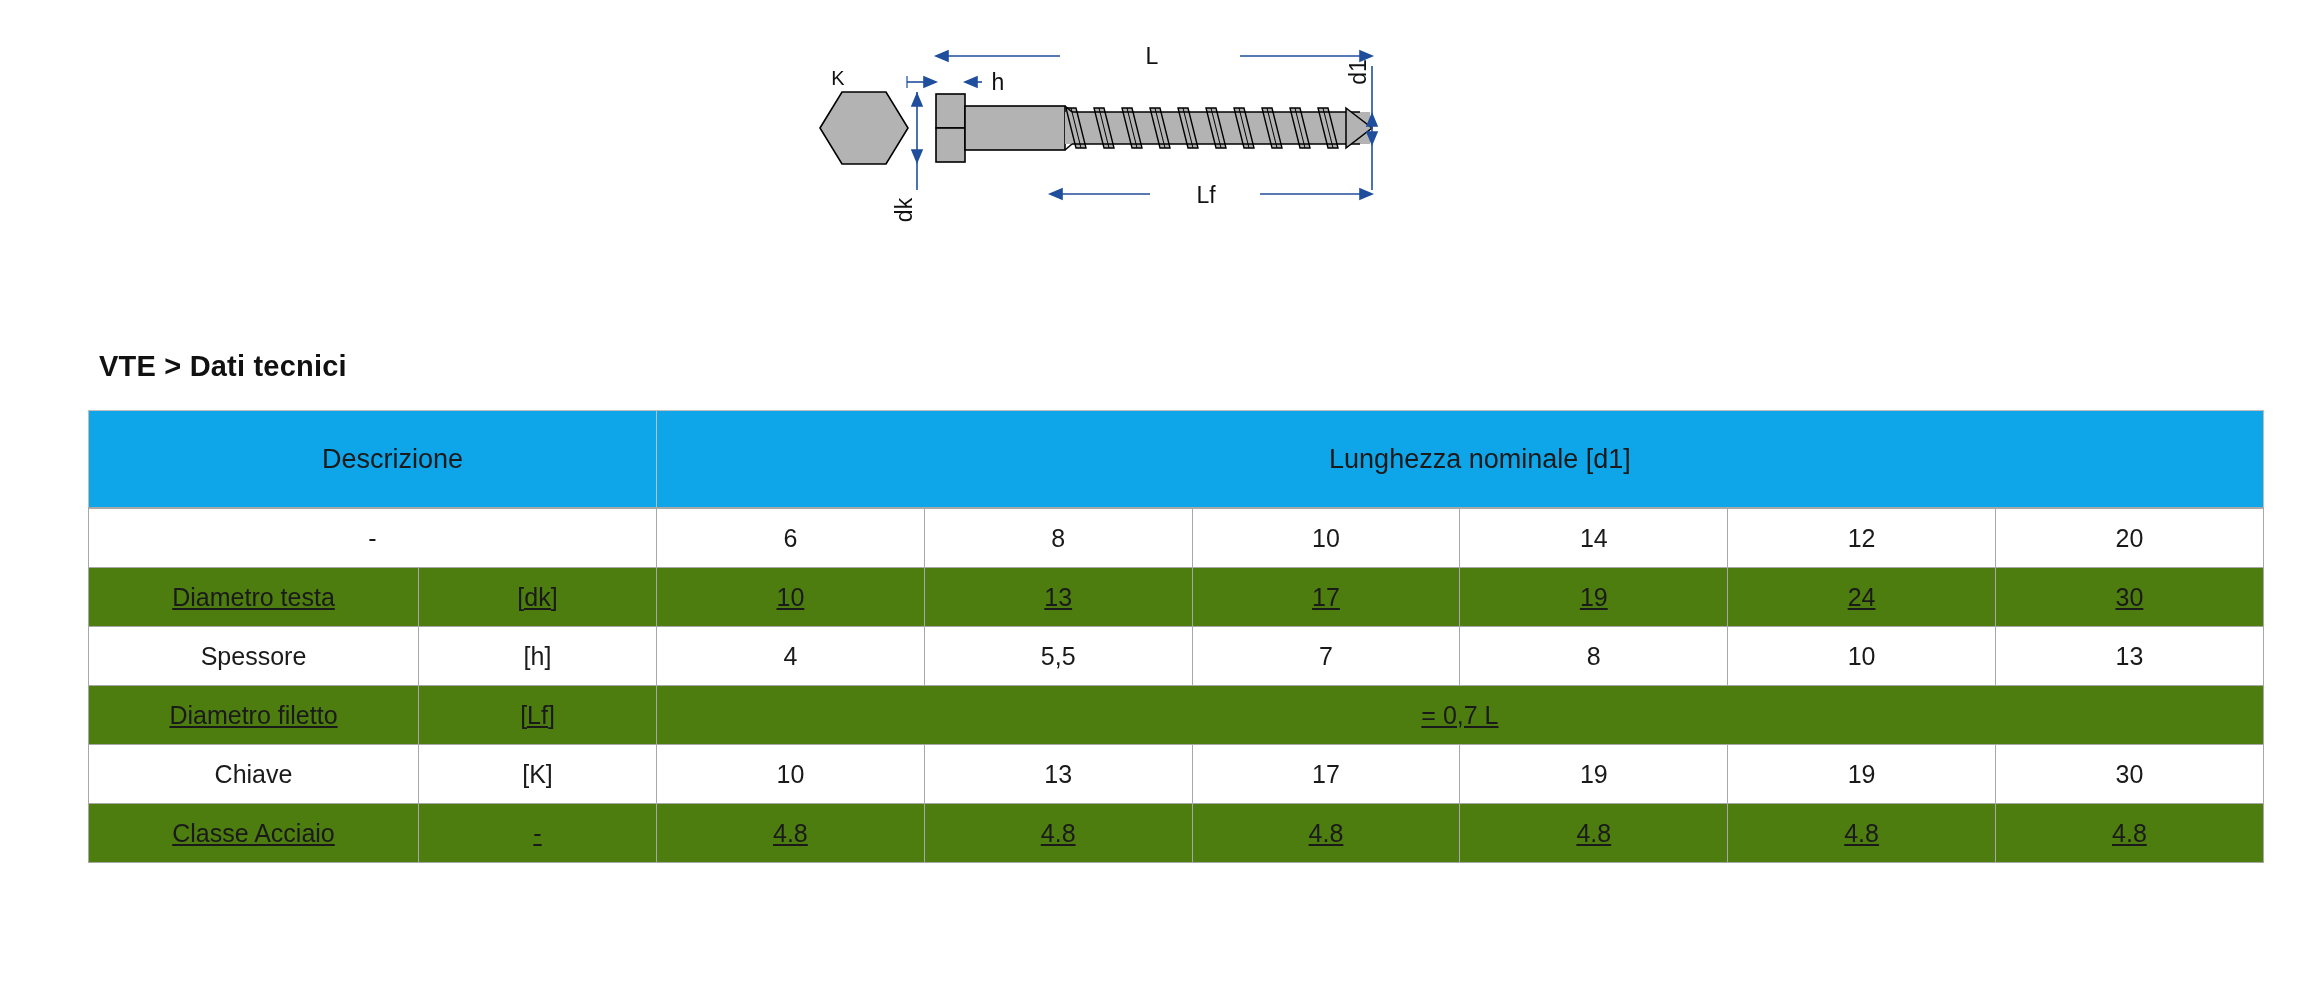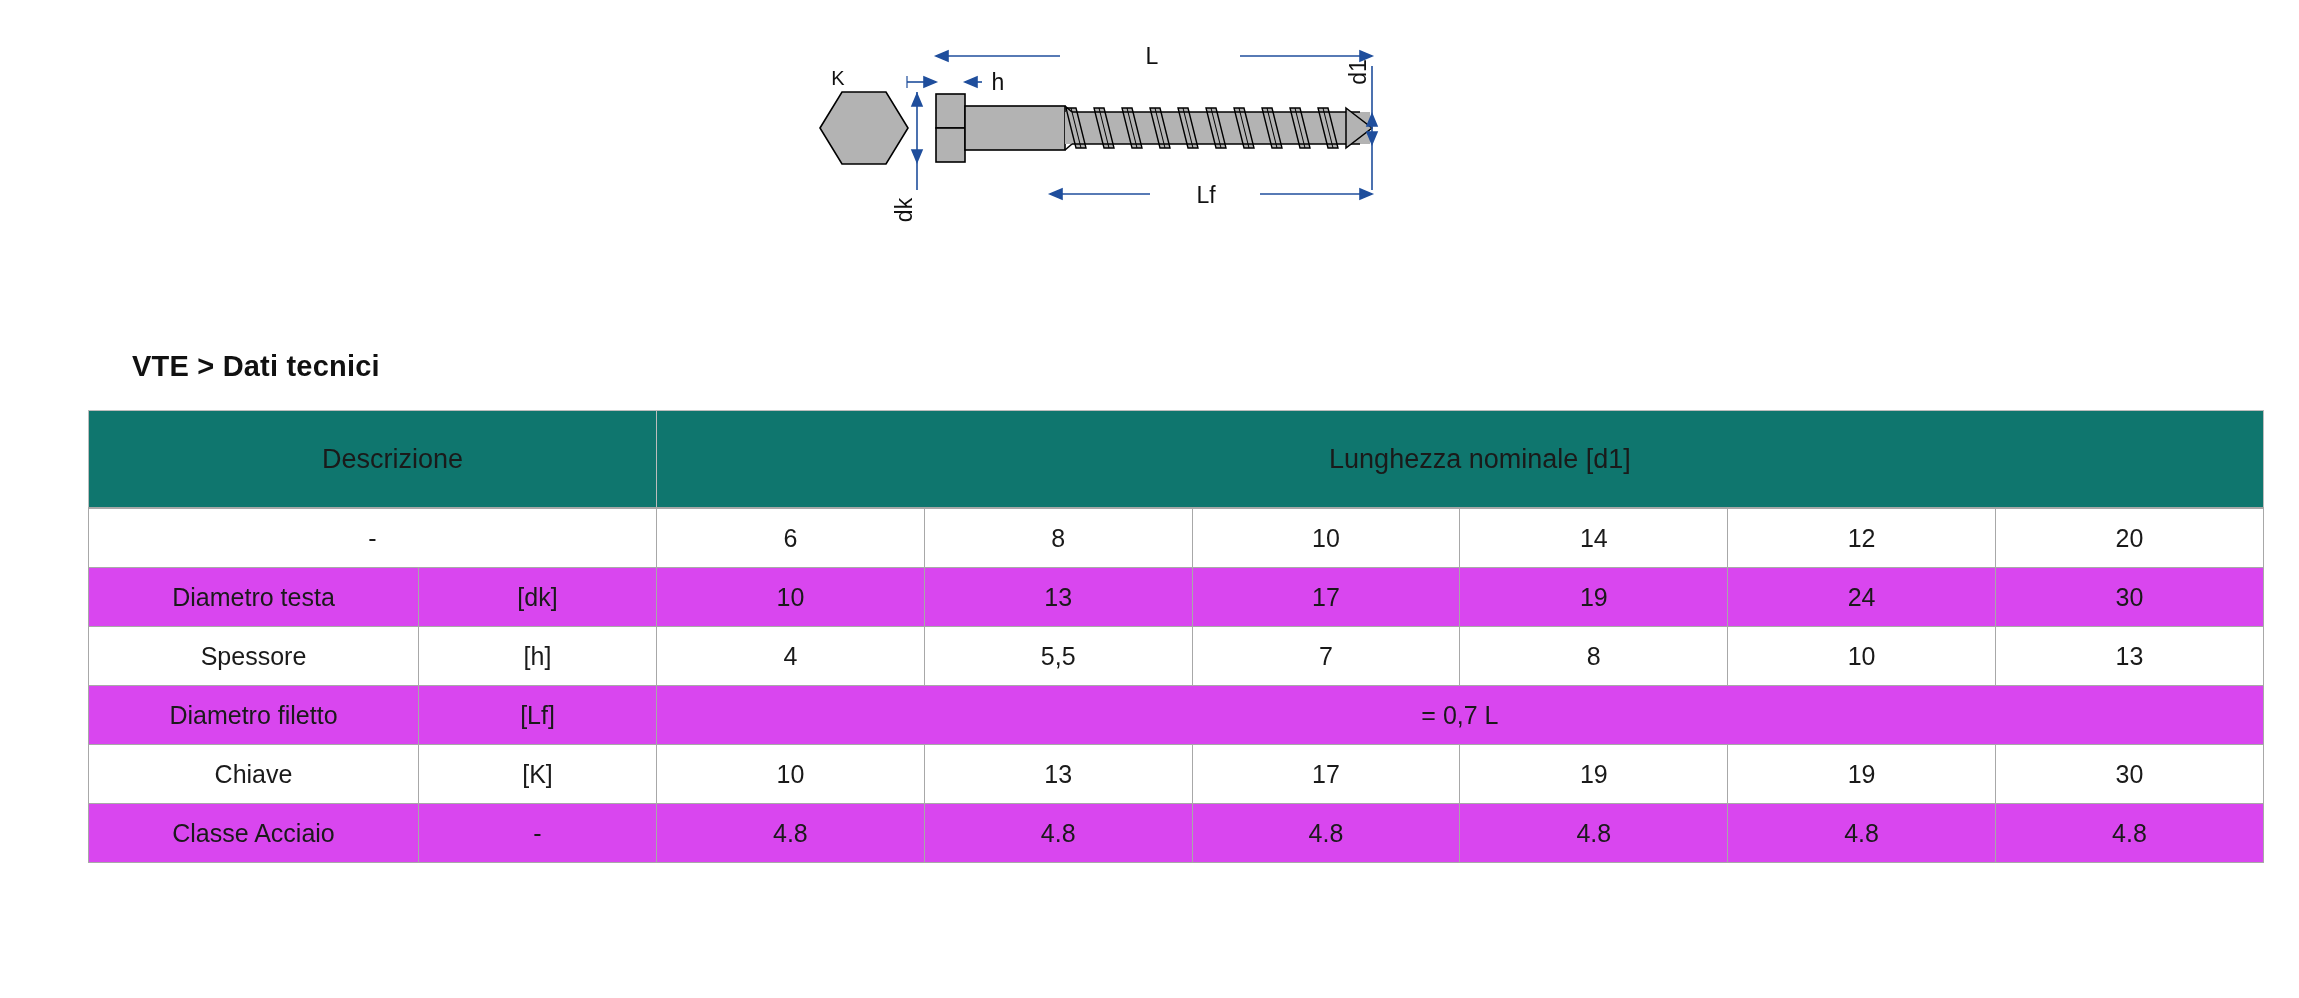--- a/index.html
+++ b/index.html
@@ -26,21 +26,21 @@
   }
   #drawing-svg {
     position: absolute;
     left: 760px;
     top: 30px;
   }
 
   
   #page-title {
     position: absolute;
-    left: 132px;
+    left: 99px;
     top: 350px;
     font-size: 29px;
     font-weight: bold;
     letter-spacing: 0.2px;
     color: #111111;
   }
 
   
   #spec-table-wrap {
     position: absolute;
@@ -62,28 +62,28 @@
   table.spec td {
     border: 1px solid #a8a8a8;
     padding: 0;
     height: 58px;
     text-align: center;
     vertical-align: middle;
     font-weight: normal;
     color: #1a1a1a;
   }
   table.spec thead th {
-    background: #0f766e;
+    background: #0ea5e9;
     height: 96px;
     font-size: 27px;
     border-color: #bdbdbd;
     border-bottom: 2px solid #a8a8a8;
     padding-left: 40px;
   }
-  tr.band td { background: #d946ef; }
+  tr.band td { background: #4d7c0f; text-decoration: underline; }
   tr.plain td { background: #ffffff; }
   td.label {
     text-align: left;
     padding-left: 10px;
   }
   td.merged { text-align: center; }
 </style>
 </head>
 <body>
 

